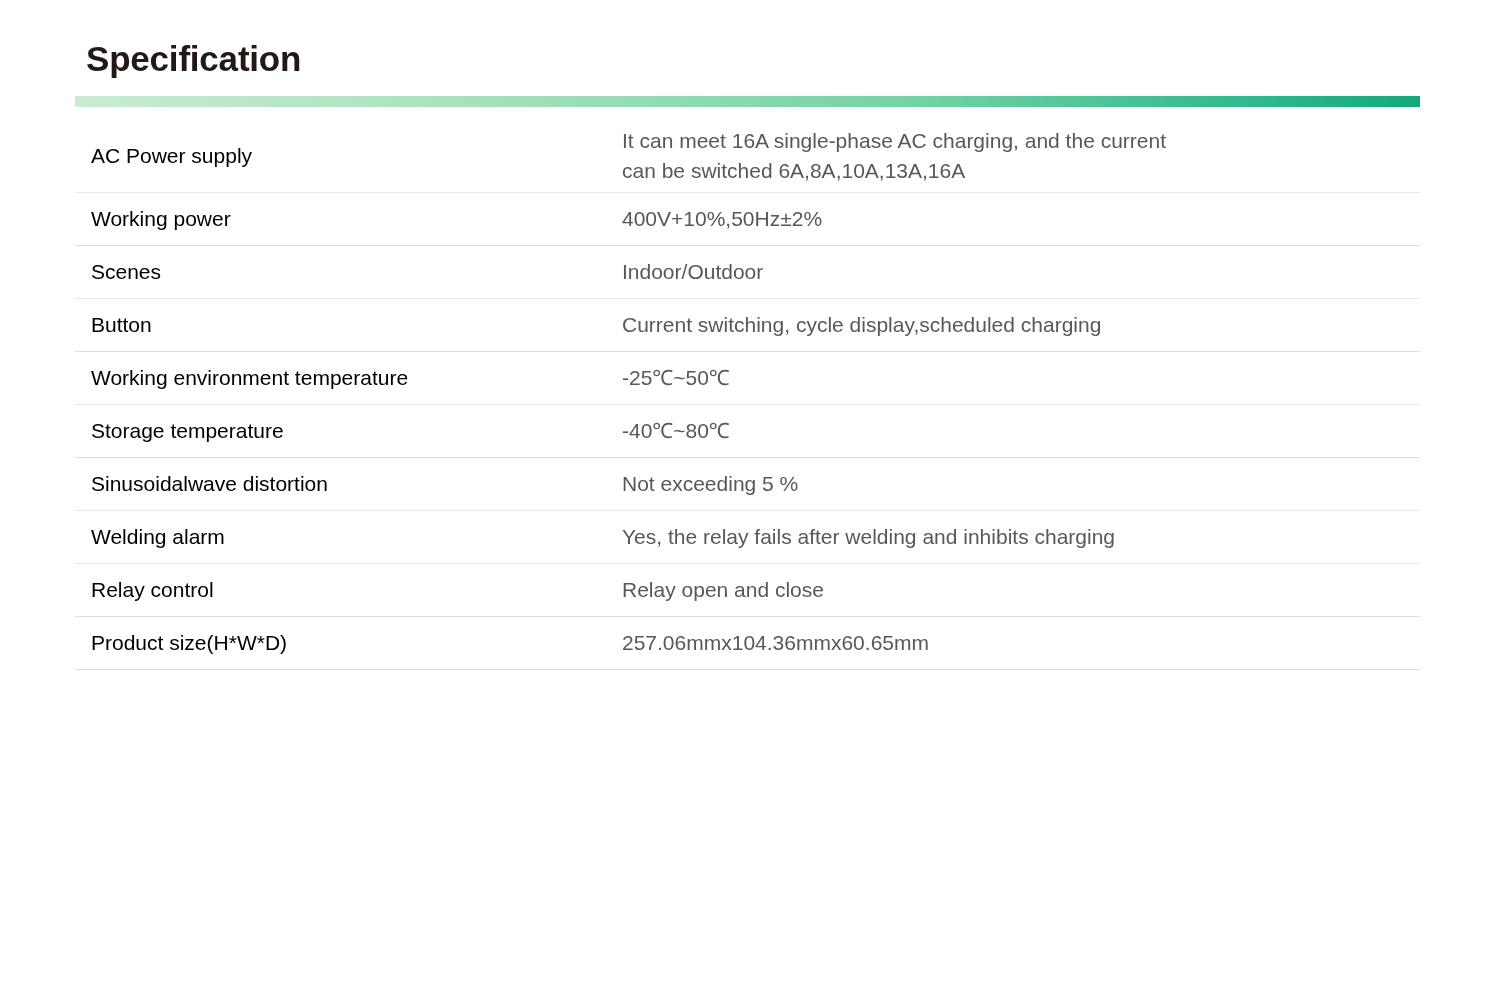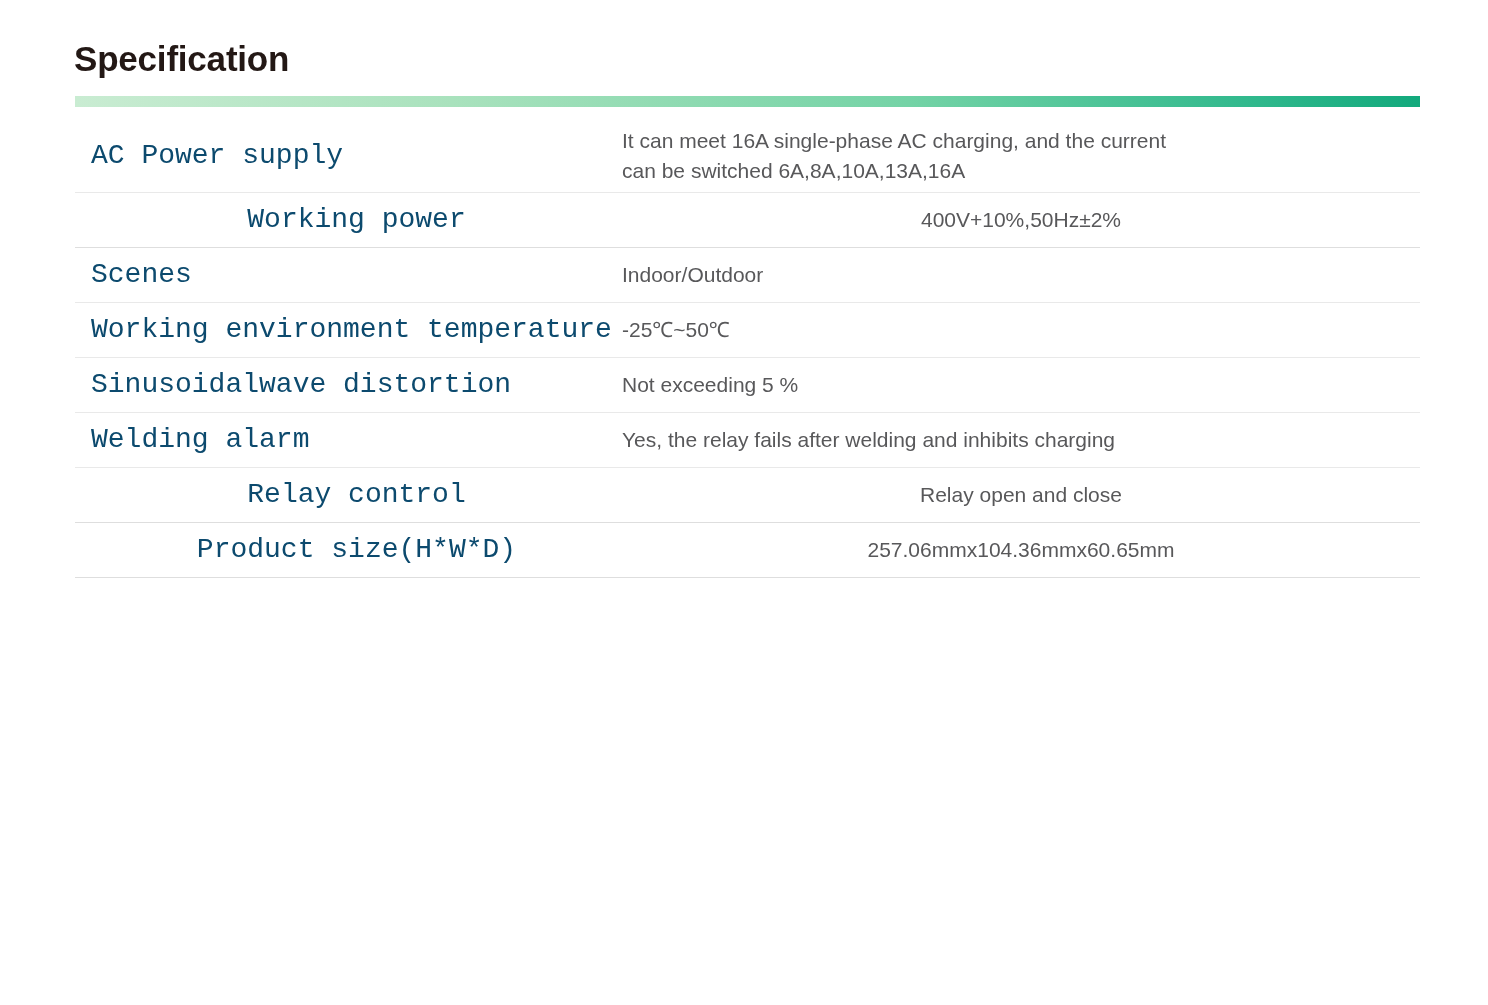--- a/index.html
+++ b/index.html
@@ -16,21 +16,21 @@
   .page {
     position: relative;
     width: 1488px;
     height: 1005px;
     background: #ffffff;
   }
 
   
   .page-title {
     position: absolute;
-    left: 74px;
+    left: 86px;
     top: 40px;
     font-size: 35px;
     font-weight: bold;
     color: #231815;
     letter-spacing: -0.2px;
     line-height: 1.1;
     white-space: nowrap;
   }
 
   .accent-bar {
@@ -49,41 +49,39 @@
     top: 120px;
     width: 1345px;
     border-collapse: collapse;
     table-layout: fixed;
   }
   .spec-table tr {
     border-bottom: 1px solid #e9e9e9;
   }
   .spec-table tr.alt {
     border-bottom: 1px solid #dedede;
-    text-align: center;
   }
   .spec-table td {
     vertical-align: middle;
     padding: 0;
   }
   .col-label {
     width: 547px;
   }
   .col-value {
     width: 798px;
     margin-left: 8px;
   }
 
   .row-label {
-    font-size: 28px;
-    color: #0c4a6e;
+    font-size: 21px;
+    color: #000000;
     padding: 6px 0 6px 16px;
     line-height: 1.5;
     white-space: nowrap;
-    font-family: Liberation Mono, monospace;
   }
   .row-value {
     font-size: 21px;
     color: #58585a;
     padding: 6px 0 6px 0;
     line-height: 1.42;
   }
   .row-value .vline {
     display: block;
     white-space: nowrap;
@@ -132,32 +130,52 @@
         <td class="col-label">
           <div class="row-label">Scenes</div>
         </td>
         <td class="col-value">
           <div class="row-value">
             <span class="vline">Indoor/Outdoor</span>
           </div>
         </td>
       </tr>
 
+      <tr class="r-norm alt">
+        <td class="col-label">
+          <div class="row-label">Button</div>
+        </td>
+        <td class="col-value">
+          <div class="row-value">
+            <span class="vline">Current switching, cycle display,scheduled charging</span>
+          </div>
+        </td>
+      </tr>
 
       <tr class="r-norm">
         <td class="col-label">
           <div class="row-label">Working environment temperature</div>
         </td>
         <td class="col-value">
           <div class="row-value">
             <span class="vline">-25℃~50℃</span>
           </div>
         </td>
       </tr>
 
+      <tr class="r-norm alt">
+        <td class="col-label">
+          <div class="row-label">Storage temperature</div>
+        </td>
+        <td class="col-value">
+          <div class="row-value">
+            <span class="vline">-40℃~80℃</span>
+          </div>
+        </td>
+      </tr>
 
 
 
       <tr class="r-norm">
         <td class="col-label">
           <div class="row-label">Sinusoidalwave distortion</div>
         </td>
         <td class="col-value">
           <div class="row-value">
             <span class="vline">Not exceeding 5 %</span>

